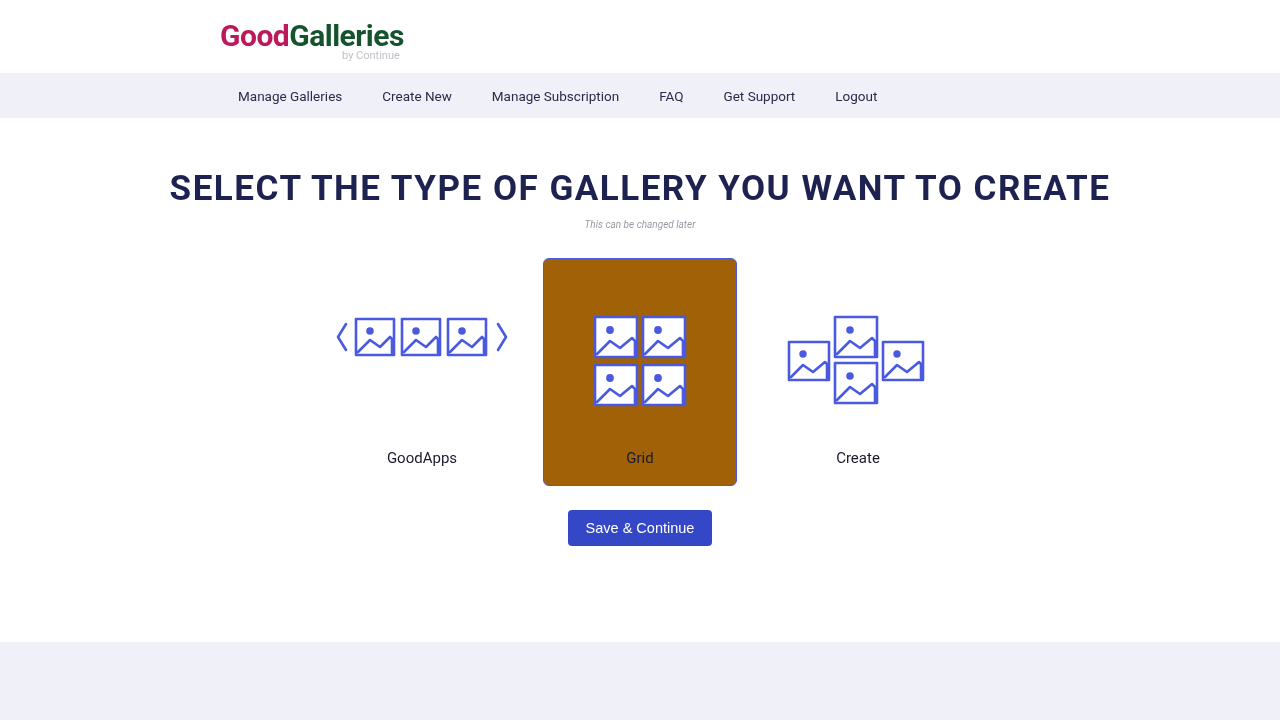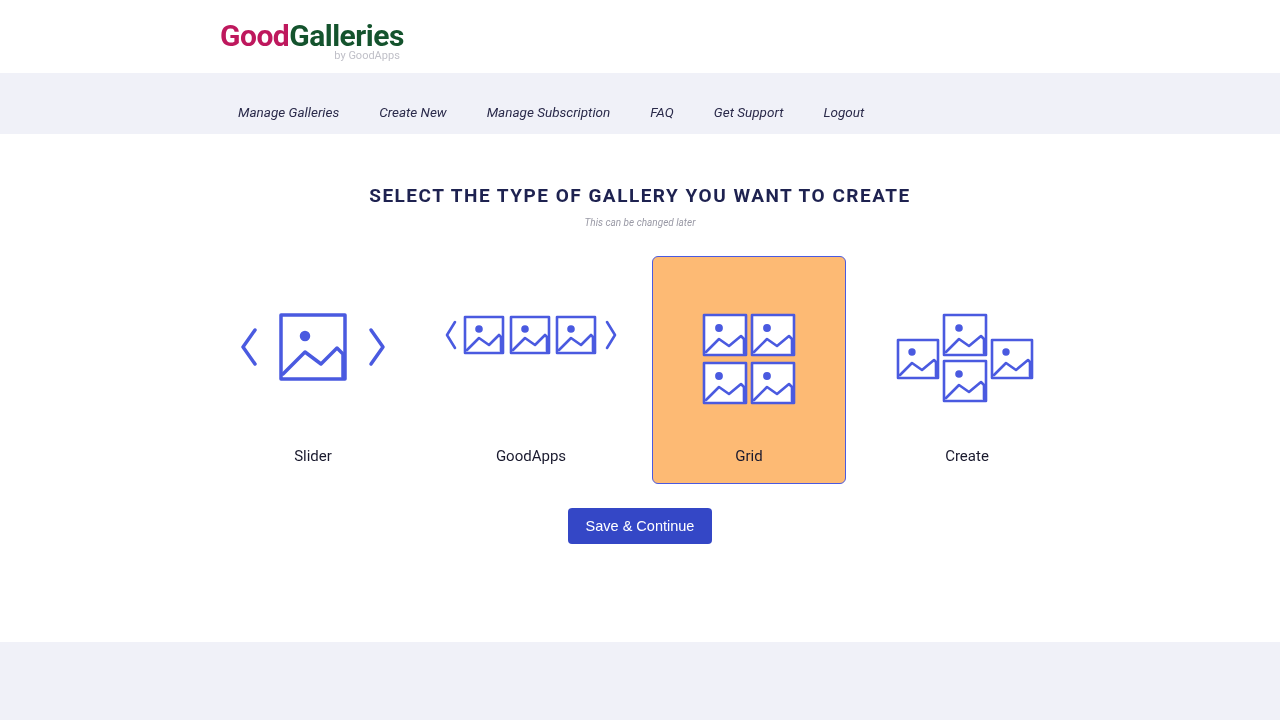--- a/index.html
+++ b/index.html
@@ -24,37 +24,36 @@
   .logo-sub {
     font-size: 11px;
     color: #c0c0c8;
     text-align: right;
     margin-top: -4px;
     padding-right: 4px;
   }
   .logo-wrap { display: inline-block; }
   .nav {
     background: #f0f1f8;
-    padding: 29px 0 13px 238px;
-    font-style: italic;
+    padding: 13px 0 13px 238px;
   }
   .nav a {
     display: inline-block;
     color: #2a2a4a;
     font-size: 13.5px;
     text-decoration: none;
     margin-right: 36px;
     cursor: pointer;
   }
   .main {
     text-align: center;
     padding: 50px 0 0 0;
   }
   .title {
-    font-size: 19px;
+    font-size: 35px;
     font-weight: 700;
     letter-spacing: 1.5px;
     color: #1e2250;
   }
   .subtitle {
     font-style: italic;
     color: #9a9aa6;
     font-size: 10px;
     margin-top: 10px;
   }
@@ -71,21 +70,21 @@
     border-radius: 6px;
     display: flex;
     flex-direction: column;
     align-items: center;
     justify-content: space-between;
     padding: 55px 0 18px 0;
     cursor: pointer;
   }
   .option.selected {
     border: 1px solid #4a5ae0;
-    background: #fdba74;
+    background: #a16207;
   }
   .option-label {
     font-size: 15px;
     color: #1a1a2e;
   }
   .icon-area {
     display: flex;
     align-items: center;
     justify-content: center;
   }
@@ -108,53 +107,39 @@
   svg { display: block; }
 </style>
 </head>
 <body>
 
 <div class="header">
   <div class="logo-wrap">
     <div class="logo">
       <span class="logo-good">Good</span><span class="logo-galleries">Galleries</span>
     </div>
-    <div class="logo-sub">by GoodApps</div>
+    <div class="logo-sub">by Continue</div>
   </div>
 </div>
 
 <div class="nav">
   <a>Manage Galleries</a>
   <a>Create New</a>
   <a>Manage Subscription</a>
   <a>FAQ</a>
   <a>Get Support</a>
   <a>Logout</a>
 </div>
 
 <div class="main">
   <h1 class="title">SELECT THE TYPE OF GALLERY YOU WANT TO CREATE</h1>
   <div class="subtitle">This can be changed later</div>
 
   <div class="options">
 
-    <div class="option">
-      <div class="icon-area">
-        <svg width="160" height="70" viewBox="0 0 160 70">
-          <g stroke="#4a5ae0" stroke-width="3.5" fill="none" stroke-linecap="round" stroke-linejoin="round">
-            <polyline points="22,18 10,35 22,52"></polyline>
-            <polyline points="138,18 150,35 138,52"></polyline>
-            <rect x="48" y="3" width="64" height="64" fill="#fff"></rect>
-            <circle cx="72" cy="24" r="3.5" fill="#4a5ae0"></circle>
-            <polyline points="50,62 72,40 88,52 104,36 110,42 110,65"></polyline>
-          </g>
-        </svg>
-      </div>
-      <div class="option-label">Slider</div>
-    </div>
 
     <div class="option">
       <div class="icon-area">
         <svg width="176" height="46" viewBox="0 0 176 46">
           <g stroke="#4a5ae0" stroke-width="2.6" fill="none" stroke-linecap="round" stroke-linejoin="round">
             <polyline points="12,10 4,23 12,36"></polyline>
             <polyline points="164,10 172,23 164,36"></polyline>
             <g>
               <rect x="22" y="5" width="38" height="36" fill="#fff"></rect>
               <circle cx="36" cy="17" r="2.5" fill="#4a5ae0"></circle>

